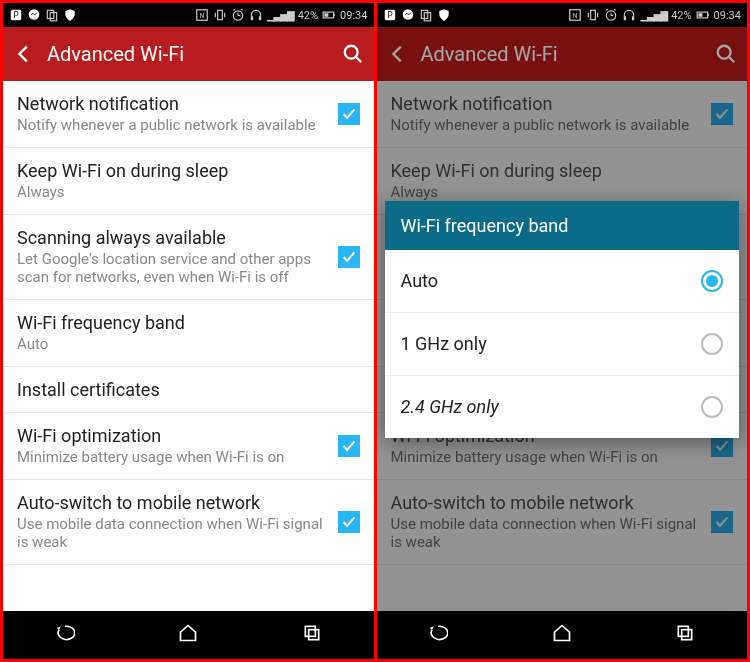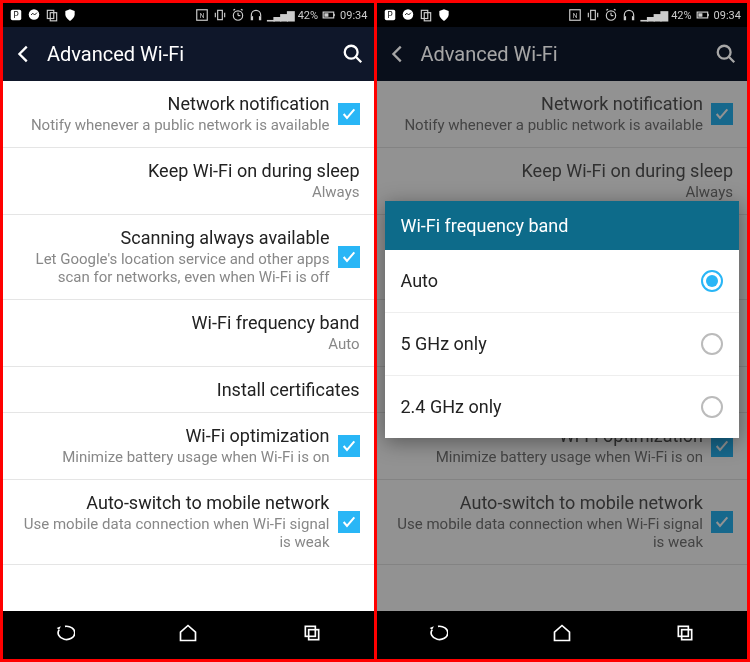--- a/index.html
+++ b/index.html
@@ -27,36 +27,35 @@
     display: flex;
     align-items: center;
     padding: 0 6px;
     font-size: 11px;
   }
   .statusbar .left-icons { display: flex; gap: 4px; align-items: center; }
   .statusbar .right-icons { margin-left: auto; display: flex; gap: 4px; align-items: center; }
   .statusbar svg { width: 14px; height: 14px; fill: #ccc; }
   .statusbar .sig { font-size: 10px; letter-spacing: -1px;}
   .header {
-    background: #0f172a;
+    background: #b91c1c;
     color: #fff;
     height: 54px;
     display: flex;
     align-items: center;
     padding: 0 10px;
     font-size: 20px;
   }
   .header .back { padding-right: 12px; display:flex; }
   .header .search { margin-left: auto; display:flex; }
   .header svg { width: 22px; height: 22px; fill: #fff; stroke:#fff; }
   .list {
     flex: 1;
     overflow: hidden;
     background: #fff;
-    text-align: right;
   }
   .item {
     padding: 12px 14px;
     border-bottom: 1px solid #e5e5e5;
     display: flex;
     align-items: center;
   }
   .item .txt { flex: 1; }
   .item .title { font-size: 18px; color: #222; }
   .item .sub { font-size: 15px; color: #888; margin-top: 2px; line-height: 1.25; }
@@ -98,21 +97,21 @@
     padding: 14px 16px;
   }
   .dialog-opt {
     padding: 20px 16px;
     font-size: 18px;
     color: #222;
     border-bottom: 1px solid #eee;
     display: flex;
     align-items: center;
   }
-  .dialog-opt:last-child { border-bottom: none; }
+  .dialog-opt:last-child { border-bottom: none; font-style: italic; }
   .radio {
     width: 22px; height: 22px;
     border: 2px solid #bbb;
     border-radius: 50%;
     margin-left: auto;
     display: flex; align-items:center; justify-content:center;
   }
   .radio.sel { border-color: #29b6f6; }
   .radio.sel::after {
     content:"";
@@ -417,21 +416,21 @@
   </div>
 
   <div class="scrim">
     <div class="dialog">
       <div class="dialog-title">Wi-Fi frequency band</div>
       <div class="dialog-opt">
         <span>Auto</span>
         <span class="radio sel"></span>
       </div>
       <div class="dialog-opt">
-        <span>5 GHz only</span>
+        <span>1 GHz only</span>
         <span class="radio"></span>
       </div>
       <div class="dialog-opt">
         <span>2.4 GHz only</span>
         <span class="radio"></span>
       </div>
     </div>
   </div>
 </div>
 

